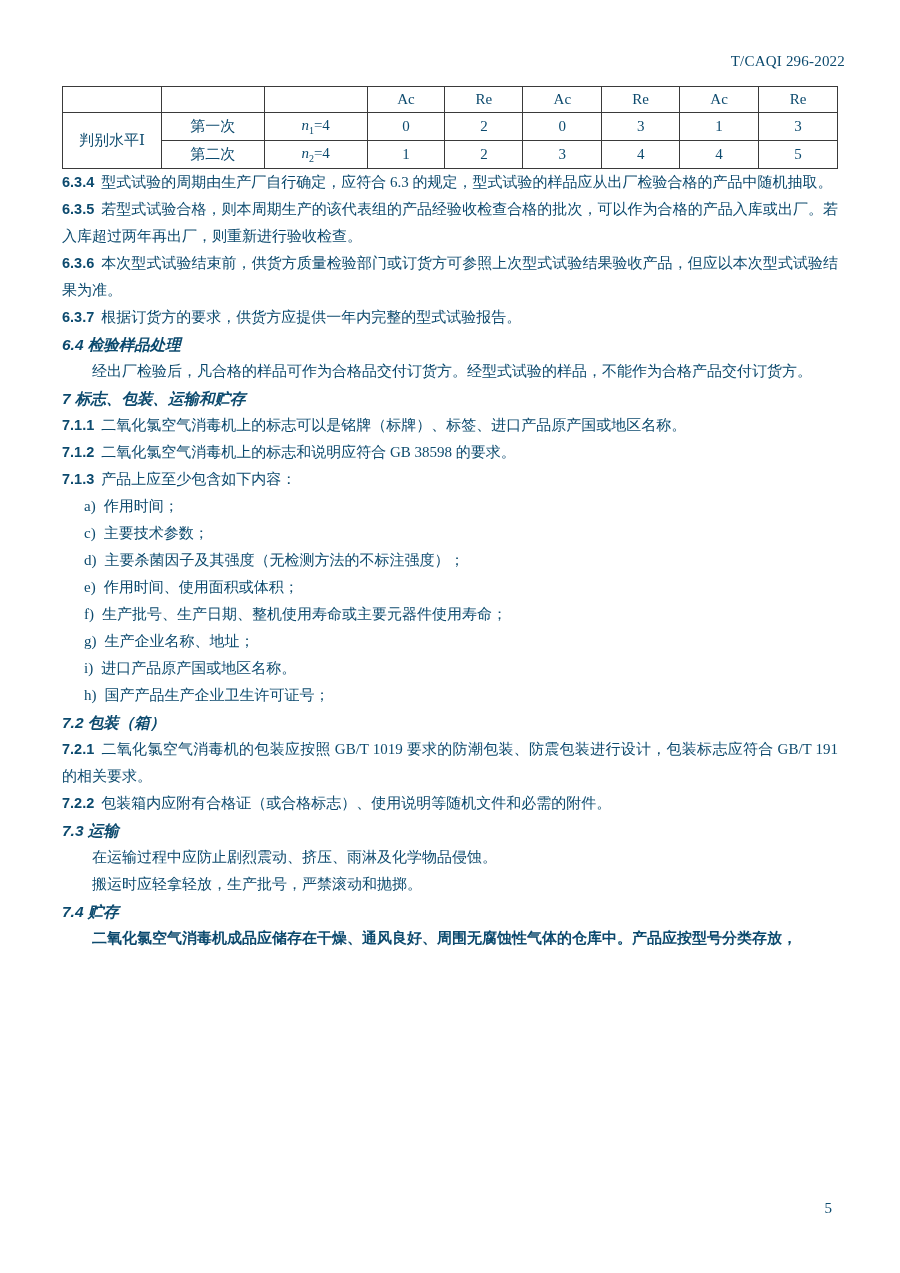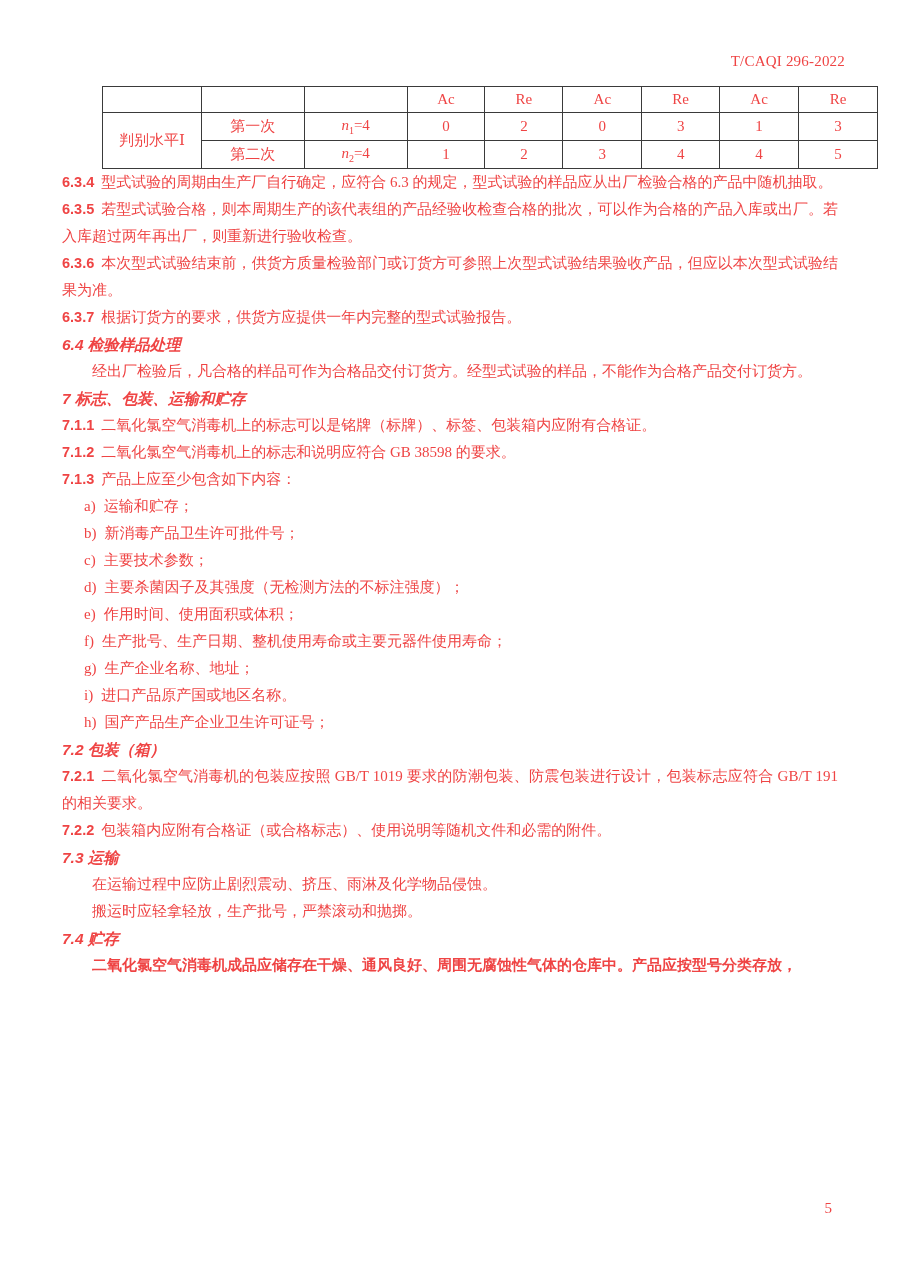--- a/index.html
+++ b/index.html
@@ -2,35 +2,34 @@
 <html><head>
 <meta charset="utf-8">
 <style>
   html,body{margin:0;padding:0;background:#e8e8e8;}
   .page{
     position:relative;
     width:900px;height:1273px;
     background:#ffffff;
     margin:0 auto;
     font-family:"Liberation Serif","DejaVu Serif",serif;
-    color:#ef4444;
+    color:#0c4a6e;
     overflow:hidden;
   }
   .doc-code{
     position:absolute;top:53px;right:55px;
     font-size:15px;letter-spacing:.2px;
     font-family:"Liberation Serif","DejaVu Serif",serif;
   }
   
   table.sample{
     position:absolute;left:62px;top:86px;
     width:776px;border-collapse:collapse;
     font-size:15px;text-align:center;
     font-family:"Liberation Serif","DejaVu Serif",serif;
-    margin-left:40px;
   }
   table.sample td{border:1px solid #3a3a3a;padding:0;vertical-align:middle;}
   table.sample tr.hd td{height:25px;}
   table.sample tr.dr td{height:27px;}
   .nvar{font-style:italic;}
   sub.nsub{font-size:10px;}
   
   .content{
     position:absolute;left:62px;top:169px;width:776px;
     font-size:15px;line-height:27px;
@@ -130,27 +129,26 @@
     <p class="clause"><span class="num">6.3.4</span><span>型式试验的周期由生产厂自行确定，应符合 6.3 的规定，型式试验的样品应从出厂检验合格的产品中随机抽取。</span></p>
     <p class="clause"><span class="num">6.3.5</span><span>若型式试验合格，则本周期生产的该代表组的产品经验收检查合格的批次，可以作为合格的产品入库或出厂。若入库超过两年再出厂，则重新进行验收检查。</span></p>
     <p class="clause"><span class="num">6.3.6</span><span>本次型式试验结束前，供货方质量检验部门或订货方可参照上次型式试验结果验收产品，但应以本次型式试验结果为准。</span></p>
     <p class="clause"><span class="num">6.3.7</span><span>根据订货方的要求，供货方应提供一年内完整的型式试验报告。</span></p>
 
     <p class="hd-line h64">6.4 检验样品处理</p>
     <p class="p64">经出厂检验后，凡合格的样品可作为合格品交付订货方。经型式试验的样品，不能作为合格产品交付订货方。</p>
 
     <p class="hd-line h7">7 标志、包装、运输和贮存</p>
 
-    <p class="clause c711"><span class="num">7.1.1</span><span>二氧化氯空气消毒机上的标志可以是铭牌（标牌）、标签、包装箱内应附有合格证。</span></p>
+    <p class="clause c711"><span class="num">7.1.1</span><span>二氧化氯空气消毒机上的标志可以是铭牌（标牌）、标签、进口产品原产国或地区名称。</span></p>
     <p class="clause c712"><span class="num">7.1.2</span><span>二氧化氯空气消毒机上的标志和说明应符合 GB 38598 的要求。</span></p>
     <p class="clause c713"><span class="num">7.1.3</span><span>产品上应至少包含如下内容：</span></p>
 
     <div class="list">
-      <p><span class="marker">a)</span><span>运输和贮存；</span></p>
-      <p><span class="marker">b)</span><span>新消毒产品卫生许可批件号；</span></p>
+      <p><span class="marker">a)</span><span>作用时间；</span></p>
       <p><span class="marker">c)</span><span>主要技术参数；</span></p>
       <p><span class="marker">d)</span><span>主要杀菌因子及其强度（无检测方法的不标注强度）；</span></p>
       <p><span class="marker">e)</span><span>作用时间、使用面积或体积；</span></p>
       <p><span class="marker">f)</span><span>生产批号、生产日期、整机使用寿命或主要元器件使用寿命；</span></p>
       <p><span class="marker">g)</span><span>生产企业名称、地址；</span></p>
       <p><span class="marker">i)</span><span>进口产品原产国或地区名称。</span></p>
       <p><span class="marker">h)</span><span>国产产品生产企业卫生许可证号；</span></p>
     </div>
 
     <p class="hd-line h72">7.2 包装（箱）</p>

